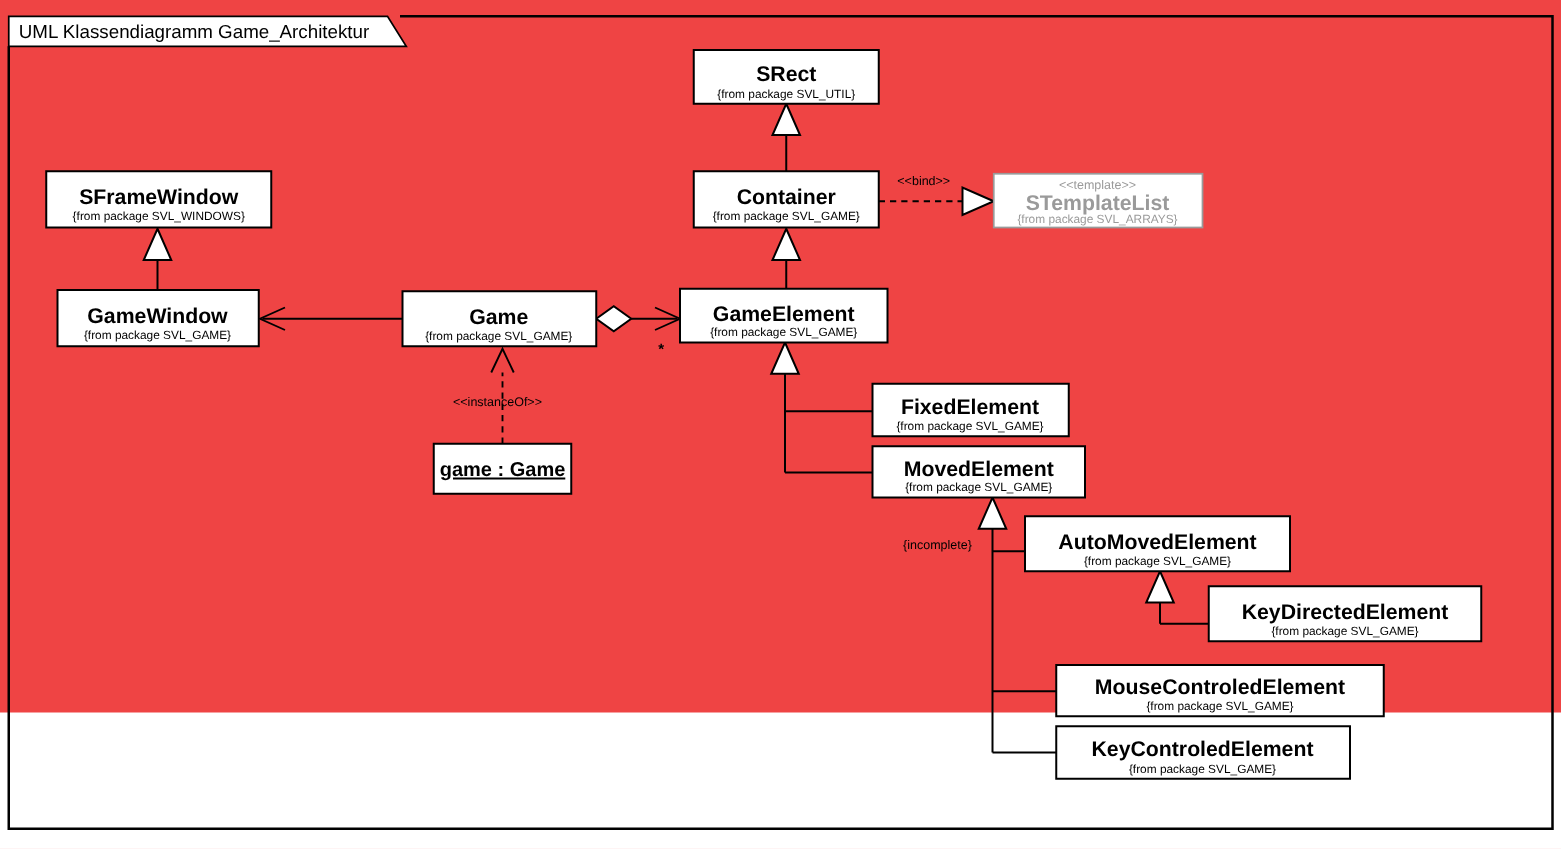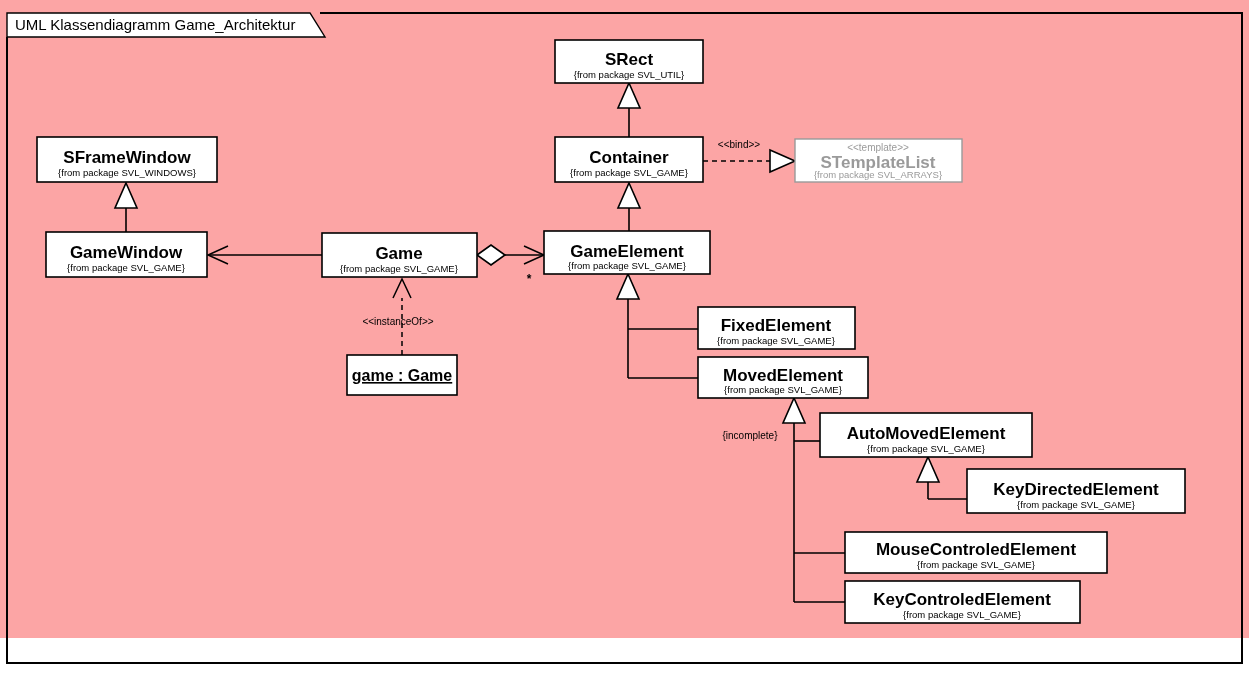--- a/index.html
+++ b/index.html
@@ -10,22 +10,22 @@
   }
   body {
     font-family: "Liberation Sans", sans-serif;
     width: 1249px;
     height: 679px;
     overflow: hidden;
   }
   #diagram-root {
     position: relative;
     width: 1249px;
-    height: 638px;
-    background: #fca5a5;
+    height: 570px;
+    background: #ef4444;
   }
   svg.canvas {
     position: absolute;
     left: 0;
     top: 0;
     width: 1249px;
     height: 679px;
   }
   .frame-border {
     fill: none;

